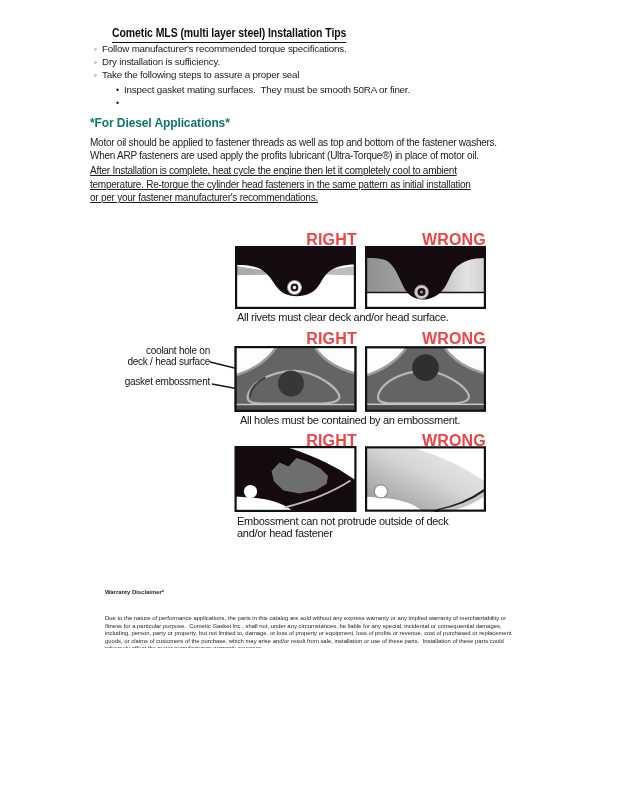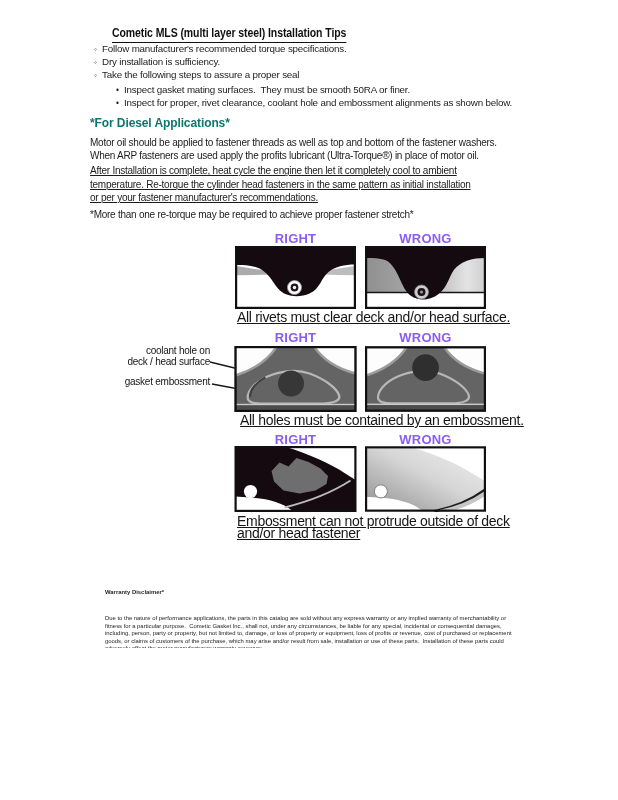--- a/index.html
+++ b/index.html
@@ -16,22 +16,22 @@
   .bl { display:flex; line-height:12.9px; font-size:9.8px; letter-spacing:-0.2px; white-space:pre; color:#1c1c1c; }
   .bl .mk { width:8px; font-size:8.5px; flex:none; }
   .bl.sub { margin-left:22px; }
   .bl.sub1 { margin-top:2px; }
 
   .diesel { top:116px; left:90px; width:480px; }
   .dh { font-weight:bold; font-size:12px; letter-spacing:-0.1px; margin:0 0 6px 0; color:#0f766e; }
   .dp { font-size:10px; letter-spacing:-0.25px; line-height:13.2px; white-space:pre; margin:0 0 2px 0; color:#1c1c1c; }
   .dp2 { margin-bottom:4px;text-decoration:underline; }
 
-  .lbl { font-weight:bold; font-size:13px; letter-spacing:0.2px; text-align:center; color:#8b5cf6; }
-  .cap { font-size:14px; letter-spacing:-0.3px; line-height:11.8px; white-space:pre; color:#161616;text-decoration:underline; }
+  .lbl { font-weight:bold; font-size:16px; letter-spacing:0.2px; text-align:right; color:#ef4444; }
+  .cap { font-size:11px; letter-spacing:-0.3px; line-height:11.8px; white-space:pre; color:#161616; }
 
   .ann { font-size:10px; letter-spacing:-0.25px; line-height:10.6px; text-align:right; white-space:pre; color:#161616; width:110px; left:100px; }
 
   .disc { top:574px; left:105px; width:505px; font-size:5.9px; line-height:7.5px; white-space:pre; color:#242424; }
   .disc .hd { font-weight:bold; margin:0 0 3.5px 0; }
   .disc p { margin:0 0 4.2px 0; }
 
   .pagenum { top:759px; left:389px; font-size:13.5px; letter-spacing:0.1px; color:#161616; }
 
   svg { display:block; }
@@ -57,32 +57,30 @@
     <div class="bl">
       <span class="mk">◦</span>
       <span>Take the following steps to assure a proper seal</span>
     </div>
     <div class="bl sub sub1">
       <span class="mk">•</span>
       <span>Inspect gasket mating surfaces.  They must be smooth 50RA or finer.</span>
     </div>
     <div class="bl sub">
       <span class="mk">•</span>
-      <span>Inspect for proper, rivet clearance, coolant hole and embossment alignments as shown below.</span>
     </div>
   </div>
 
   <div class="abs diesel">
     <div class="dh">*For Diesel Applications*</div>
     <div class="dp">Motor oil should be applied to fastener threads as well as top and bottom of the fastener washers.
 When ARP fasteners are used apply the profits lubricant (Ultra-Torque®) in place of motor oil.</div>
     <div class="dp dp2">After Installation is complete, heat cycle the engine then let it completely cool to ambient
 temperature. Re-torque the cylinder head fasteners in the same pattern as initial installation
 or per your fastener manufacturer's recommendations.</div>
-    <div class="dp">*More than one re-torque may be required to achieve proper fastener stretch*</div>
   </div>
 
   <div class="abs lbl" style="top:231px; left:234px; width:123px;">RIGHT</div>
   <div class="abs lbl" style="top:231px; left:365px; width:121px;">WRONG</div>
 
   <div class="abs" style="top:246px; left:234px;">
     <svg width="123" height="63" viewBox="0 0 121 63">
       <rect x="0" y="0" width="121" height="63" fill="#ffffff"></rect>
       <path d="M1,20 L52,28 L1,29.5 Z" fill="#ababab"></path>
       <path d="M120,20 L68,28 L120,29.5 Z" fill="#bdbdbd"></path>

